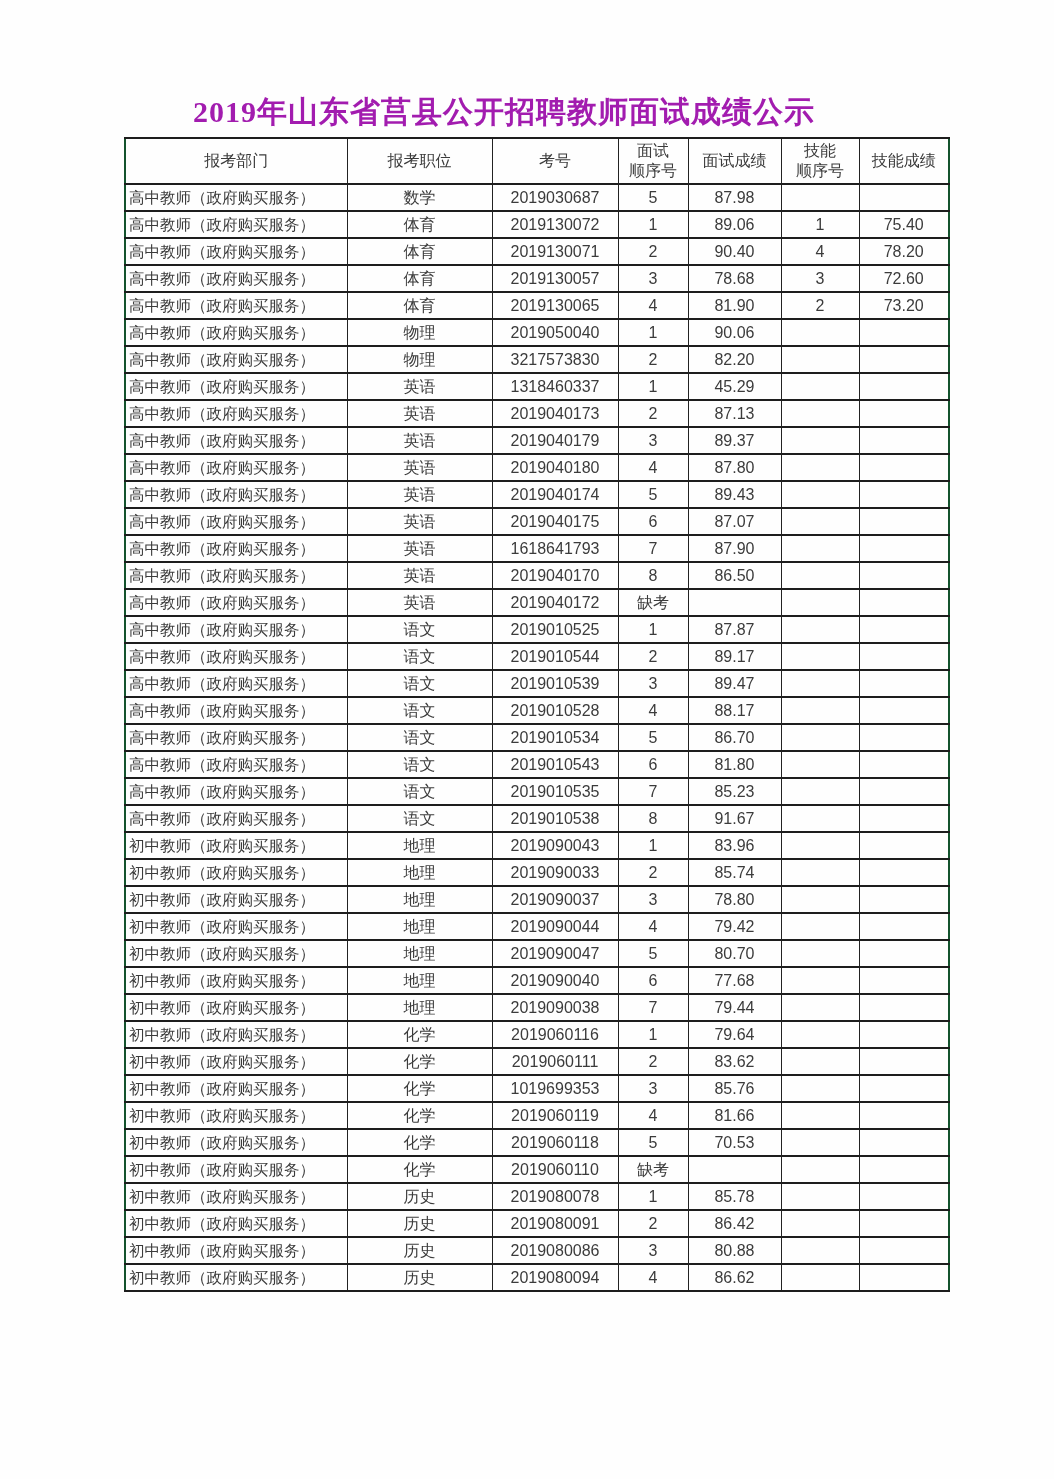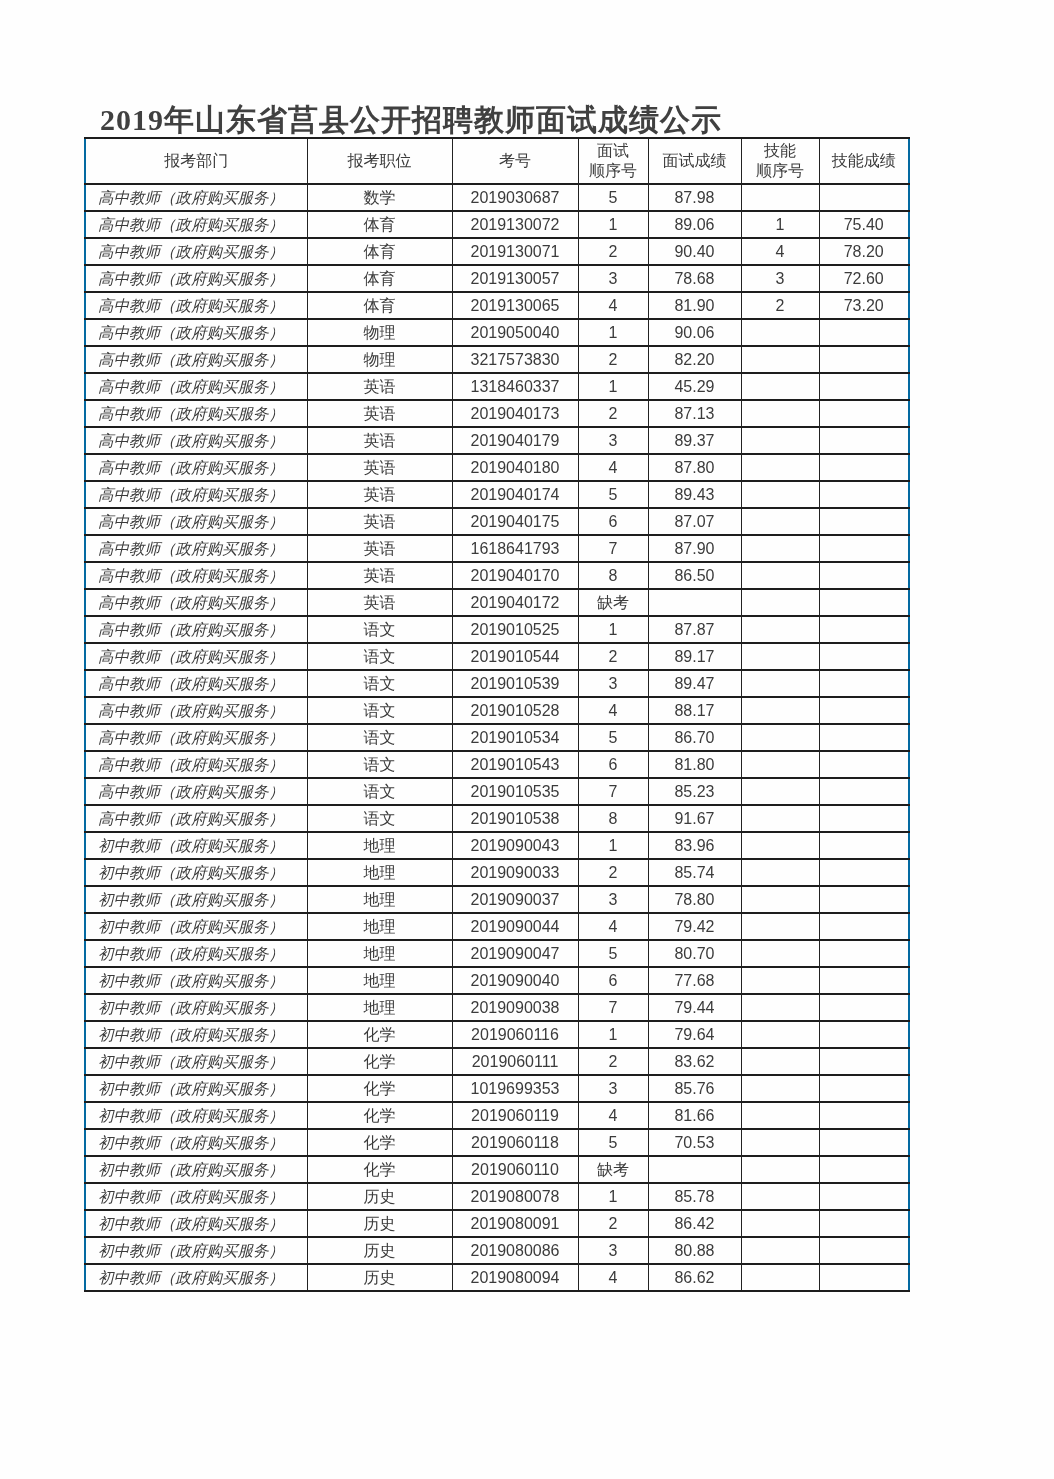--- a/index.html
+++ b/index.html
@@ -14,27 +14,27 @@
     background: #fefefe;
     font-family: "Liberation Sans", sans-serif;
     color: #3b3b3b;
     overflow: hidden;
   }
   .doc-title {
     position: absolute;
     top: 84px;
     left: 84px;
     width: 824px;
-    margin: 16px;
-    text-align: left;
+    margin: 8px;
+    text-align: center;
     font-family: "Liberation Serif", serif;
     font-weight: bold;
     font-size: 30px;
     letter-spacing: 1px;
-    color: #404040;
+    color: #a21caf;
     white-space: nowrap;
   }
   table.scores {
     position: absolute;
     top: 137px;
     left: 84px;
     width: 824px;
     border-collapse: collapse;
     table-layout: fixed;
     background: #fefefe;
@@ -53,38 +53,37 @@
     border-top: 2px solid #1d1d1d;
     border-bottom: 2px solid #1d1d1d;
     text-align: center;
     vertical-align: middle;
     font-size: 16px;
     font-weight: normal;
     color: #3b3b3b;
     padding: 0 2px;
     overflow: hidden;
   }
-  table.scores { border: 2px solid #0369a1; }
+  table.scores { border: 2px solid #14532d; margin-left: 40px; }
   table.scores th {
     height: 44px;
     line-height: 1.25;
     white-space: pre-line;
     font-size: 16px;
   }
   table.scores td {
     height: 25px;
     line-height: 1.1;
   }
   table.scores td.dept {
     text-align: left;
-    padding-left: 12px;
+    padding-left: 3px;
     font-size: 15.5px;
     letter-spacing: 0px;
     white-space: nowrap;
-    font-style: italic;
   }
   table.scores td.num {
     font-family: "Liberation Sans", sans-serif;
   }
 </style>
 </head>
 <body>
 
 <div class="page">
 

